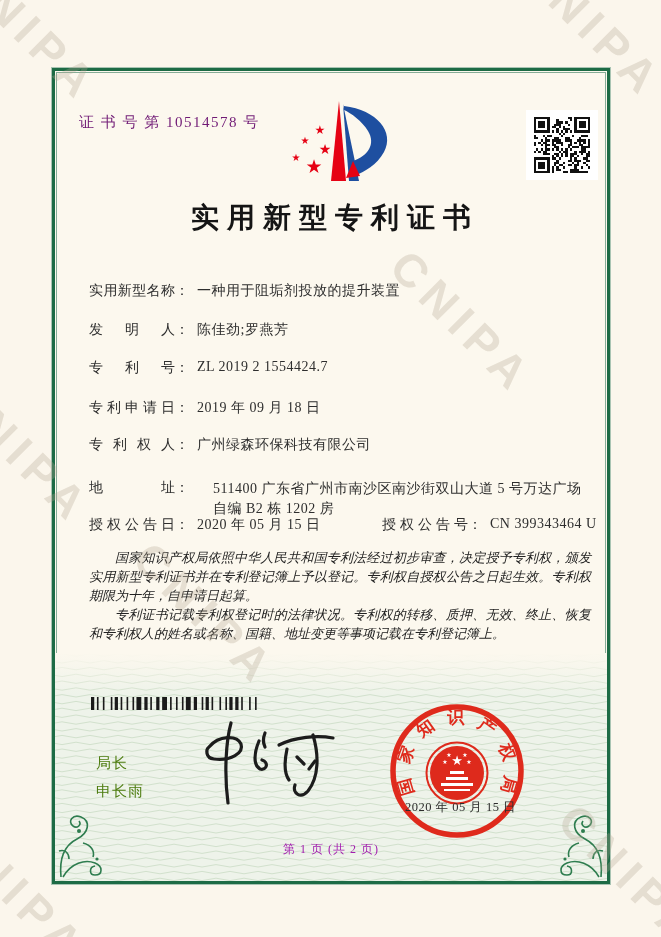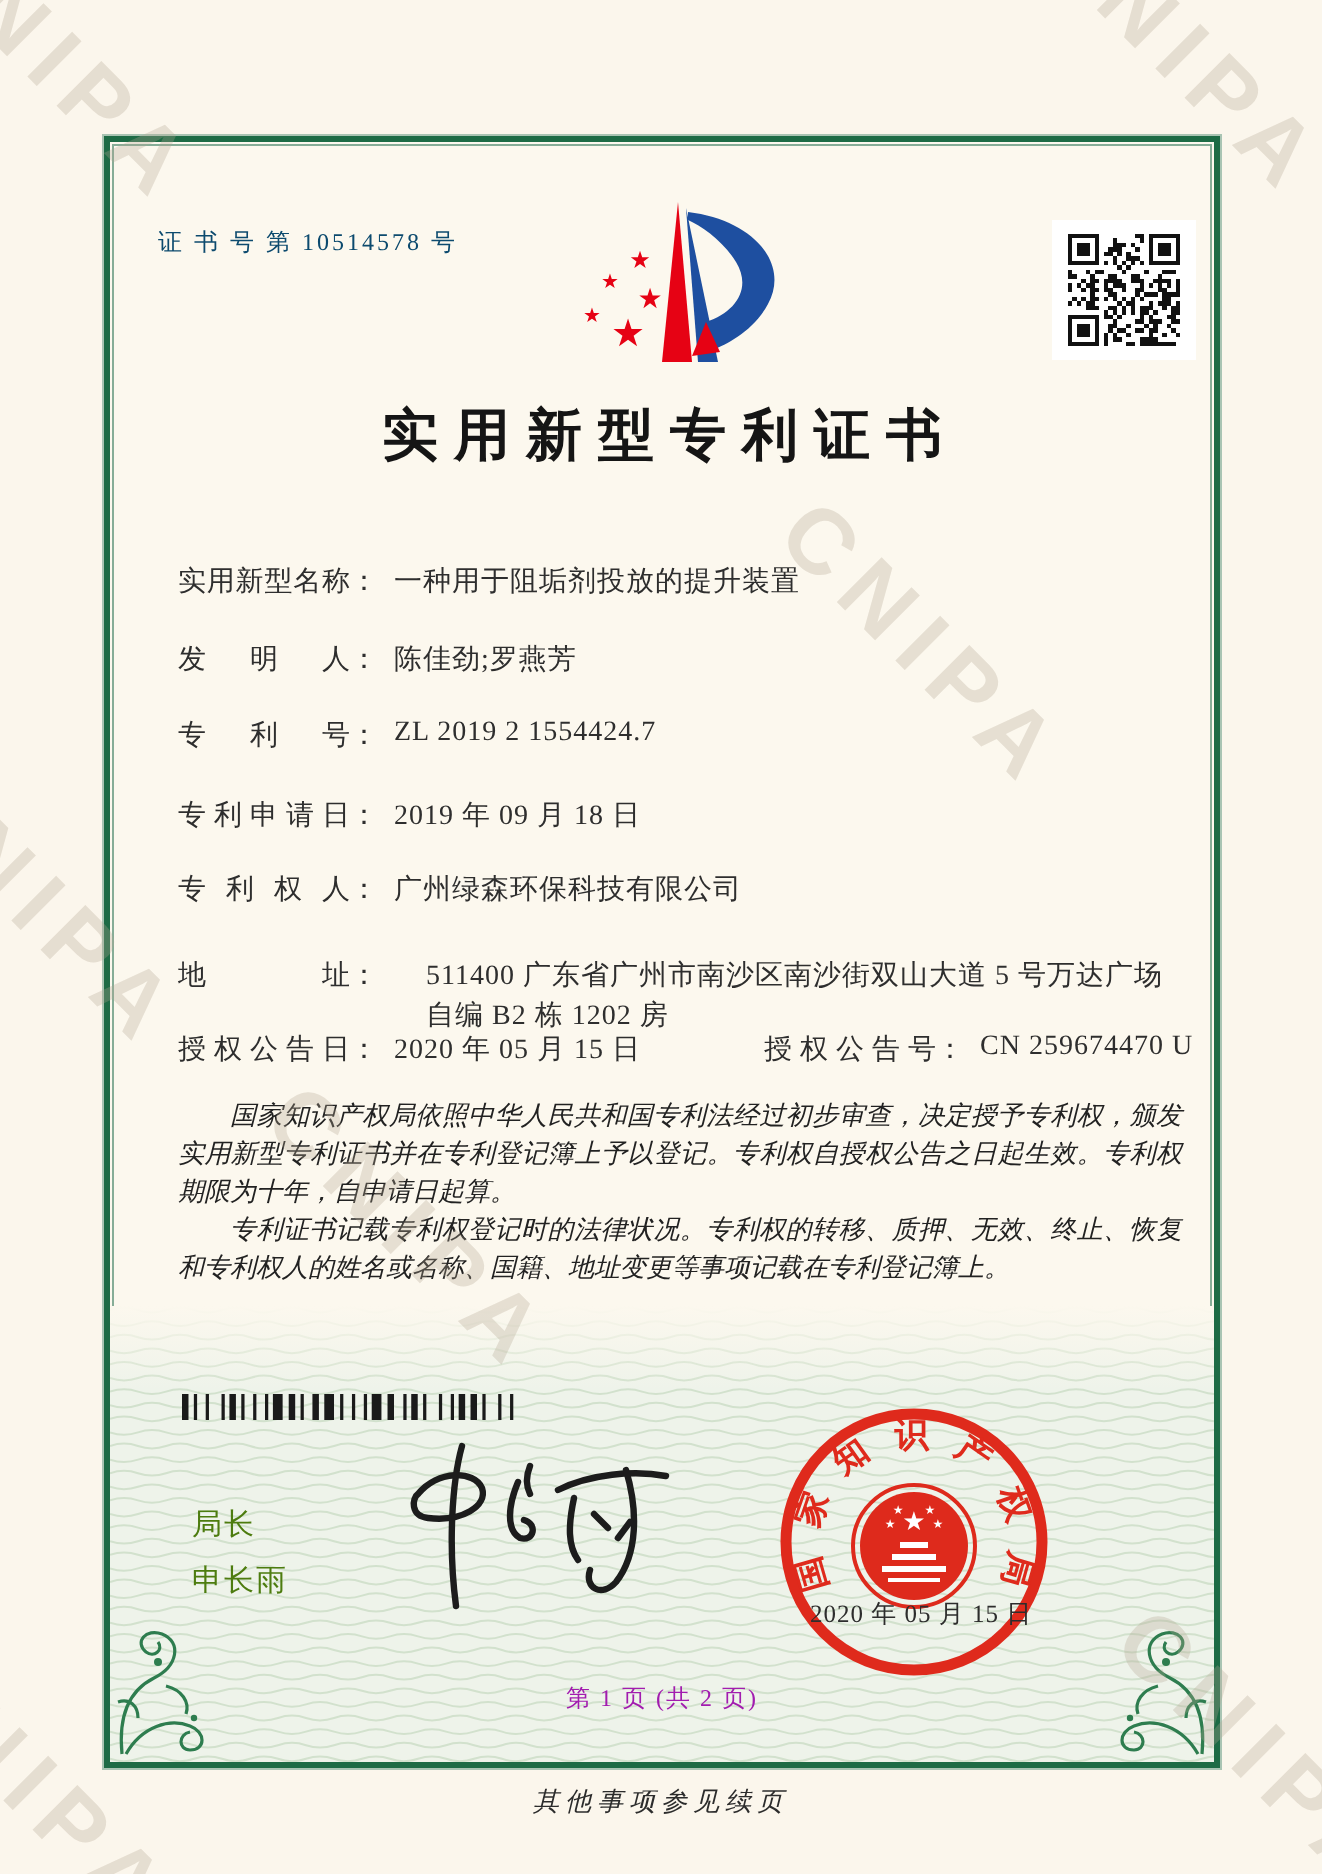--- a/index.html
+++ b/index.html
@@ -37,21 +37,21 @@
   }
   .frame-inner {
     position:absolute; inset:1px;
     border:1px solid #86ad97;
     pointer-events:none;
   }
 
   
   .cert-no {
     position:absolute; left:24px; top:42px;
-    font-size:12px; letter-spacing:1.5px; color:#0c4a6e;
+    font-size:15px; letter-spacing:1.5px; color:#701a75;
   }
   .logo { position:absolute; left:228px; top:28px; width:130px; height:94px; }
   .qr-wrap {
     position:absolute; left:471px; top:39px; width:72px; height:70px;
     background:#ffffff; display:flex; align-items:center; justify-content:center;
   }
   .title {
     position:absolute; left:0; right:0; top:128px;
     text-align:center;
     font-size:28px; font-weight:bold; color:#151515;
@@ -464,21 +464,21 @@
         <span class="flabel">专利权人</span><span class="fcolon">：</span><span class="fvalue">广州绿森环保科技有限公司</span>
       </div>
       <div class="row" style="top:408px;">
         <span class="flabel">地址</span><span class="fcolon">：</span><span class="addr-lines"><span>511400 广东省广州市南沙区南沙街双山大道 5 号万达广场</span><br><span>自编 B2 栋 1202 房</span></span>
       </div>
       <div class="row row-grant" style="top:445px;">
         <span>
           <span class="flabel">授权公告日</span><span class="fcolon">：</span><span class="fvalue">2020 年 05 月 15 日</span>
         </span>
         <span class="grp2">
-          <span class="flabel">授权公告号</span><span class="fcolon">：</span><span class="fvalue">CN 259674470 U</span>
+          <span class="flabel">授权公告号</span><span class="fcolon">：</span><span class="fvalue">CN 399343464 U</span>
         </span>
       </div>
     </div>
 
     <div class="paras">
       <p>国家知识产权局依照中华人民共和国专利法经过初步审查，决定授予专利权，颁发实用新型专利证书并在专利登记簿上予以登记。专利权自授权公告之日起生效。专利权期限为十年，自申请日起算。</p>
       <p>专利证书记载专利权登记时的法律状况。专利权的转移、质押、无效、终止、恢复和专利权人的姓名或名称、国籍、地址变更等事项记载在专利登记簿上。</p>
     </div>
 
     <div class="gsection">
@@ -604,14 +604,13 @@
         <path d="M 4,84 C 2,64 8,52 20,46 C 32,40 34,28 24,24 C 16,21 10,28 16,33 C 20,36 25,32 22,28"></path>
         <path d="M 6,84 C 14,70 28,66 38,70 C 46,73 46,82 38,82 C 32,82 32,74 38,73"></path>
         <path d="M 2,58 C 8,56 12,60 12,66"></path>
         <path d="M 26,50 C 34,52 38,58 36,64"></path>
         <circle cx="22" cy="38" r="2" fill="#2e7d4f" stroke="none"></circle>
         <circle cx="40" cy="66" r="1.6" fill="#2e7d4f" stroke="none"></circle>
       </svg>
     </div>
   </div>
 
-  <div class="footer-note">其他事项参见续页</div>
 </div>
 
 </body></html>

